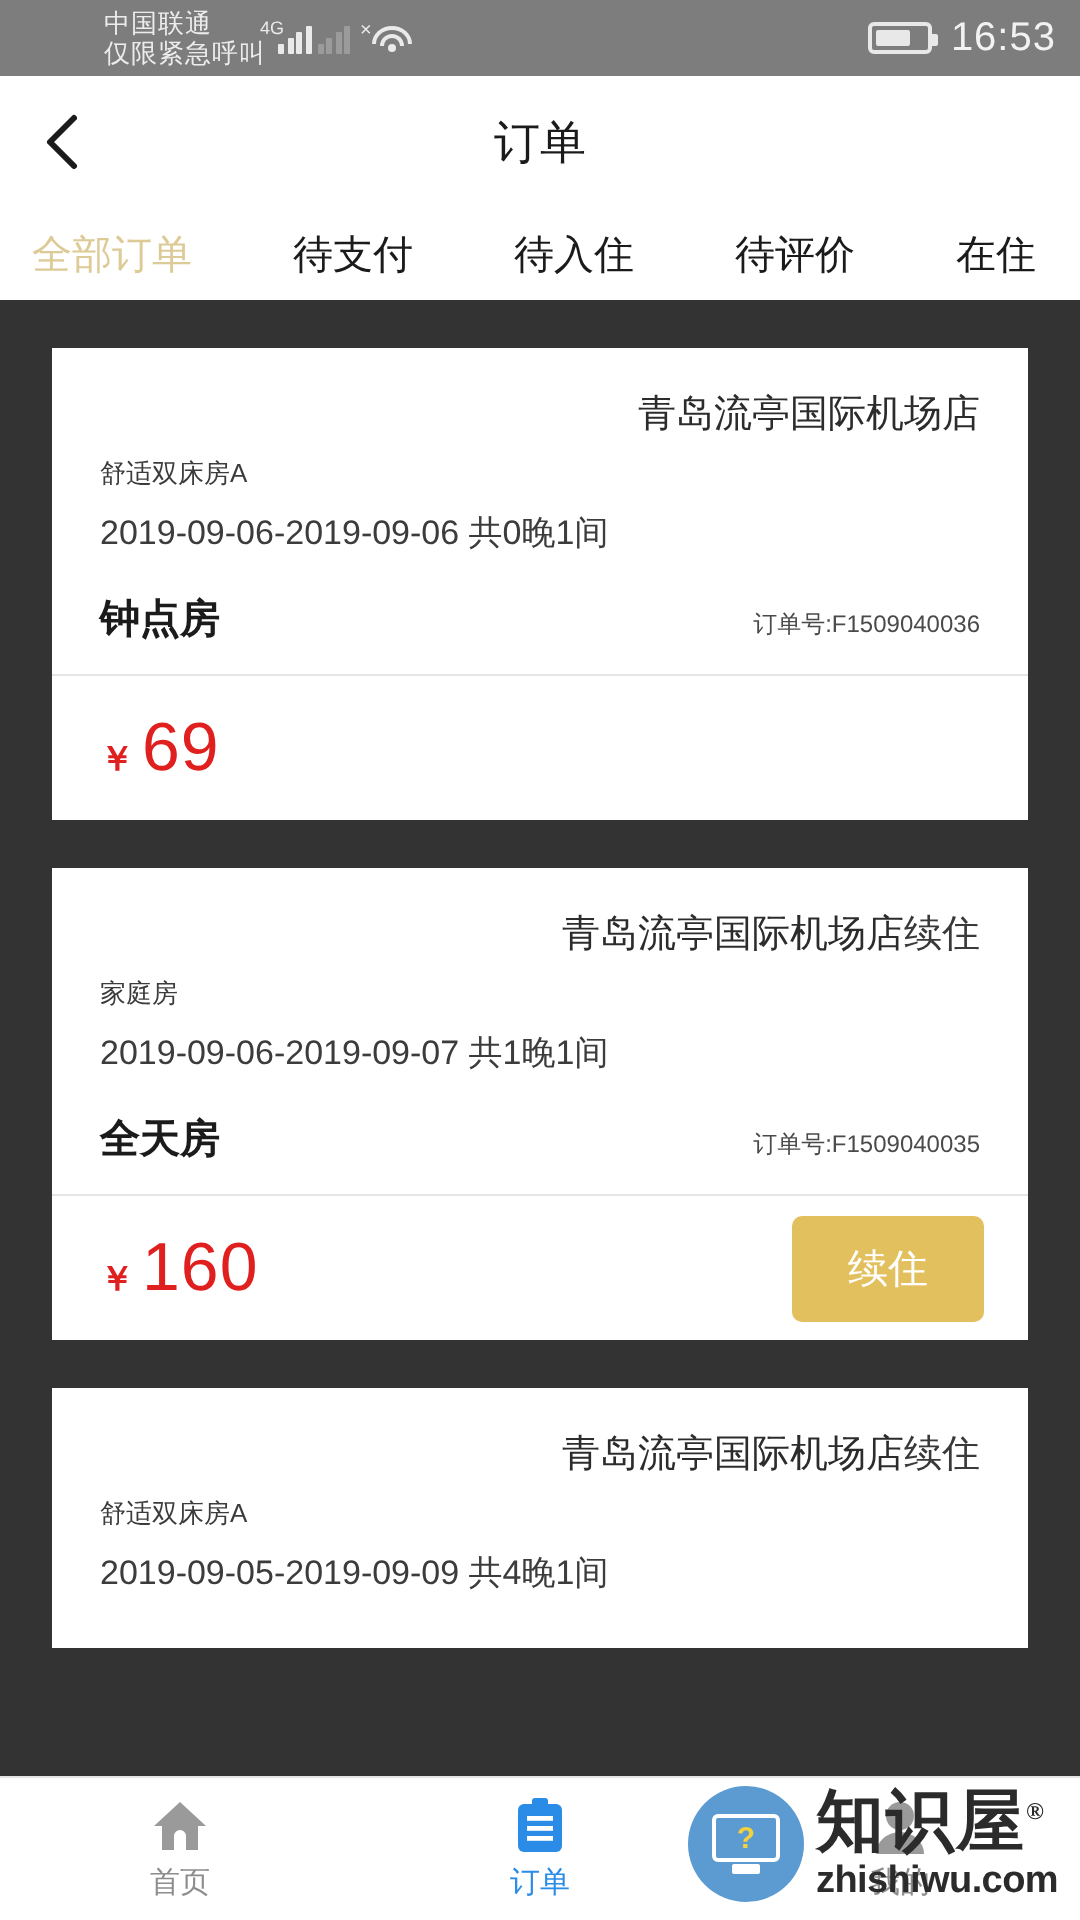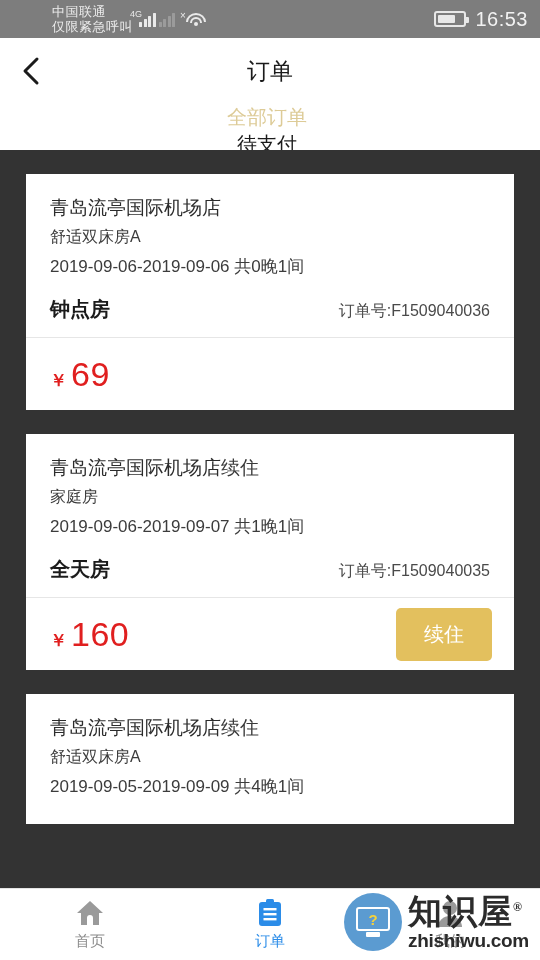--- a/index.html
+++ b/index.html
@@ -46,38 +46,38 @@
   .titlebar { height: 66px; background: #ffffff; display: flex; align-items: center;
               position: relative; }
   .back { width: 62px; height: 100%; display: flex; align-items: center;
           justify-content: center; cursor: pointer; }
   .back svg { display:block; }
   .title { position: absolute; left: 0; right: 0; text-align: center;
            font-size: 23px; color: #1b1b1b; pointer-events: none; }
 
   
   .tabs { height: 46px; background: #ffffff; display: flex; align-items: center;
-          justify-content: space-between; padding: 0 16px 0 10px; flex-direction: column; }
+          justify-content: space-between; padding: 0 16px 0 10px; }
   .tab { font-size: 20px; color: #1b1b1b; padding: 0 6px; cursor: pointer; white-space: nowrap; }
   .tab.active { color: #ddcb97; }
 
   
   .body { position: absolute; top: 150px; bottom: 72px; left: 0; right: 0;
           background: #333333; overflow: hidden; padding: 24px 0 0 0; }
   .card { background: #ffffff; margin: 0 26px 24px 26px; }
   .card-main { padding: 20px 24px 14px 24px; }
-  .row-top { display: flex; align-items: flex-start; justify-content: flex-start; }
+  .row-top { display: flex; align-items: flex-start; justify-content: flex-end; }
   .hotel { font-size: 19px; color: #2c2c2c; line-height: 28px; }
   .tagtext { font-size: 19px; color: #3a3a3a; line-height: 28px; white-space: nowrap; }
-  .roomtype { font-size: 16px; color: #3c3c3c; line-height: 30px; }
+  .roomtype { font-size: 13px; color: #3c3c3c; line-height: 30px; }
   .dates { font-size: 17px; color: #3c3c3c; line-height: 30px; }
   .row-meta { display: flex; align-items: baseline; justify-content: space-between;
               margin-top: 14px; gap: 42px; }
   .plan { font-size: 20px; font-weight: bold; color: #1b1b1b; }
-  .orderno { font-size: 16px; color: #4a4a4a; }
+  .orderno { font-size: 12px; color: #4a4a4a; }
   .divider { height: 1px; background: #e6e6e6; }
   .card-foot { height: 72px; display: flex; align-items: center;
                justify-content: space-between; padding: 0 22px 0 24px; }
   .price { color: #e01f1f; display: flex; align-items: baseline; }
   .price .yen { font-size: 17px; font-weight: bold; margin-right: 4px; }
   .price .amt { font-size: 34px; font-weight: normal; letter-spacing: .5px; }
   .btn-gold { background: #e3c05e; color: #ffffff; font-size: 20px;
               padding: 13px 28px; border: none; border-radius: 5px; cursor: pointer; }
   .card.partial .card-main { padding-bottom: 22px; }
 

